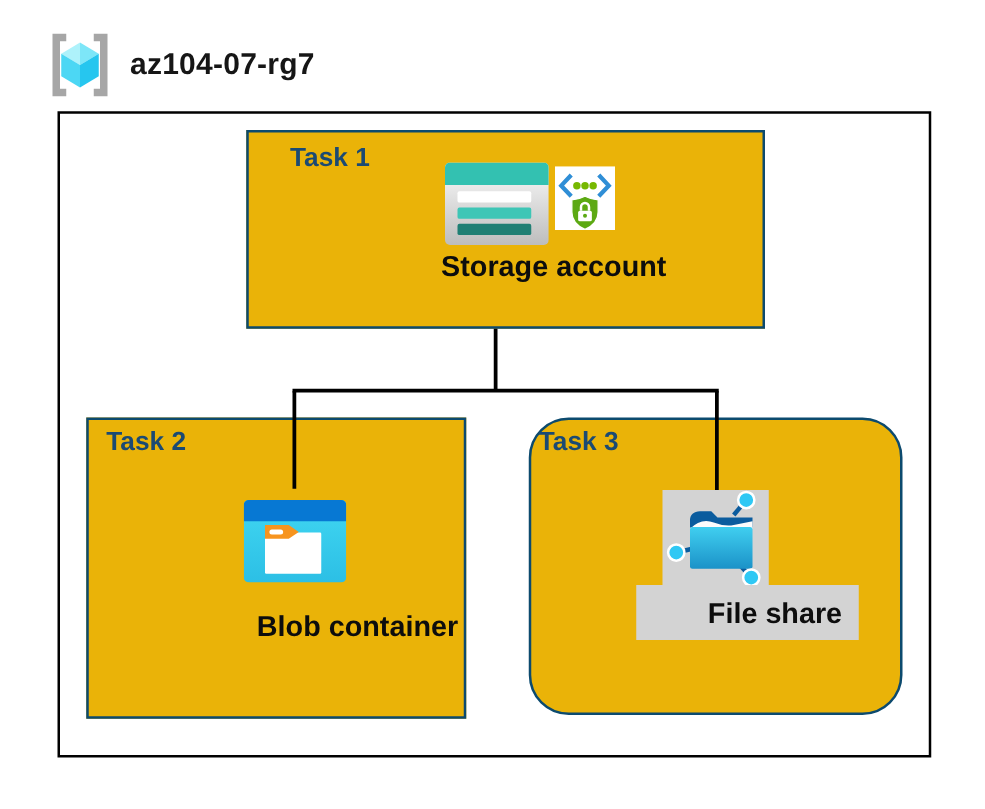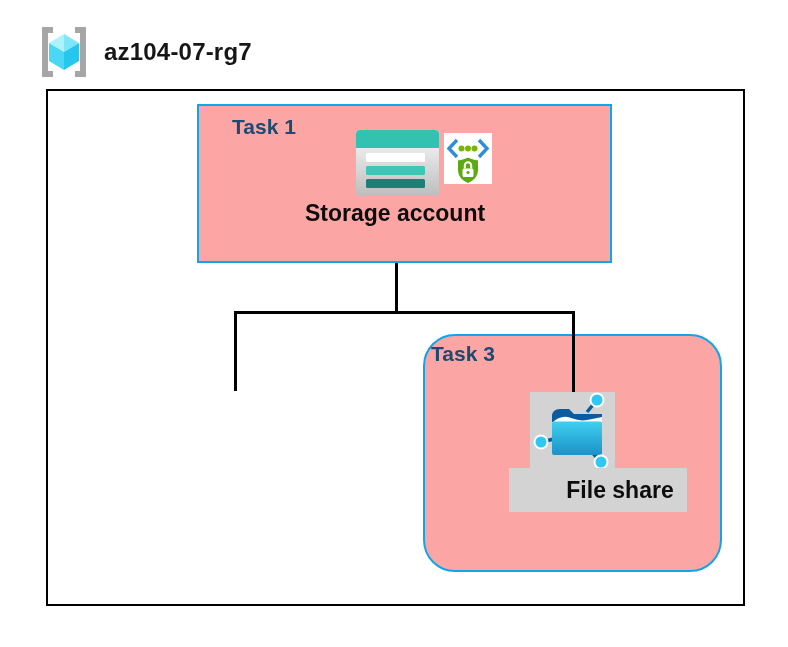--- a/index.html
+++ b/index.html
@@ -6,29 +6,29 @@
   body{font-family:"Liberation Sans", sans-serif;}
   #canvas{position:relative;width:788px;height:647px;background:#ffffff;overflow:hidden;}
 
   
   .rg-header{position:absolute;left:0;top:0;width:788px;height:88px;border-radius:15px;}
   .rg-icon{position:absolute;left:36px;top:24px;width:56px;height:56px;}
   .rg-title{position:absolute;left:104px;top:38px;font-size:24px;font-weight:bold;color:#161616;line-height:28px;letter-spacing:0.2px;}
 
   
   .outer-box{position:absolute;left:46px;top:89px;width:699px;height:517px;border:2px solid #000;box-sizing:border-box;background:#ffffff;}
-  .task-box{position:absolute;border:2px solid #0ea5e9;box-sizing:border-box;background:#fca5a5;}
+  .task-box{position:absolute;border:2px solid #0c4a6e;box-sizing:border-box;background:#eab308;}
   #task1{left:197px;top:104px;width:415px;height:159px;}
   #task2{left:69px;top:334px;width:304px;height:241px;}
   #task3{left:423px;top:334px;width:299px;height:238px;border-radius:32px;}
   .task-label{position:absolute;font-size:21px;font-weight:bold;color:#1b4a73;line-height:24px;}
   #task1 .task-label{left:33px;top:9px;}
   #task2 .task-label{left:14px;top:6px;}
   #task3 .task-label{left:6px;top:6px;}
-  .resource-label{position:absolute;font-size:23px;font-weight:bold;color:#0d0d0d;text-align:center;line-height:26px;}
+  .resource-label{position:absolute;font-size:23px;font-weight:bold;color:#0d0d0d;text-align:center;line-height:26px;margin-left:48px;}
   #task1 .resource-label{left:0;top:94px;width:392px;}
   #task2 .resource-label{left:37px;top:152px;width:260px;}
 
   
   .storage-icon{position:absolute;left:157px;top:24px;width:83px;height:66px;}
   .secure-icon{position:absolute;left:245px;top:27px;width:48px;height:51px;}
   .blob-icon{position:absolute;left:124px;top:64px;width:82px;height:66px;}
   .fileshare-bg{position:absolute;left:105px;top:56px;width:85px;height:76px;background:#d3d3d3;}
   .fileshare-bg svg{position:absolute;left:0;top:0;}
   .fileshare-chip{position:absolute;left:84px;top:132px;width:178px;height:44px;background:#d3d3d3;display:flex;align-items:center;justify-content:center;}
@@ -83,20 +83,37 @@
       <circle cx="24" cy="15.5" r="3" fill="#76b800"></circle>
       <circle cx="30.5" cy="15.5" r="3" fill="#76b800"></circle>
       <path d="M24,24 c3.5,1.8 7,2.7 10.5,2.9 v9.6 c0,7.2 -4.5,11.2 -10.5,14 c-6,-2.8 -10.5,-6.8 -10.5,-14 v-9.6 c3.5,-0.2 7,-1.1 10.5,-2.9 z" fill="#5ca913" stroke="#ffffff" stroke-width="1"></path>
       <path d="M20.8,35.5 v-3 a3.2,3.2 0 0 1 6.4,0 v3" fill="none" stroke="#ffffff" stroke-width="2"></path>
       <rect x="18.5" y="35.5" width="11" height="8.5" rx="1.5" fill="#ffffff"></rect>
       <circle cx="24" cy="39.5" r="1.6" fill="#5ca913"></circle>
     </svg>
     <div class="resource-label">Storage account</div>
   </div>
 
+  <div class="task-box" id="task2">
+    <div class="task-label">Task 2</div>
+    <svg class="blob-icon" viewBox="0 0 82 66" aria-hidden="true">
+      <defs>
+        <linearGradient id="bg2" x1="0" y1="0" x2="0" y2="1">
+          <stop offset="0" stop-color="#41d7f2"></stop>
+            <stop offset="1" stop-color="#2cbfe5"></stop>
+        </linearGradient>
+      </defs>
+      <rect width="82" height="66" rx="4" fill="url(#bg2)"></rect>
+      <path d="M0,17 V4 a4,4 0 0 1 4,-4 h74 a4,4 0 0 1 4,4 v13 z" fill="#0778d3"></path>
+      <rect x="17" y="26" width="45" height="33" rx="1" fill="#ffffff"></rect>
+      <path d="M17,20 h19 l8,5.5 -8,5.5 h-19 z" fill="#f7941e"></path>
+      <rect x="20.5" y="23.5" width="11" height="4" rx="2" fill="#ffffff"></rect>
+    </svg>
+    <div class="resource-label">Blob container</div>
+  </div>
 
   <div class="task-box" id="task3">
     <div class="task-label">Task 3</div>
     <div class="fileshare-bg">
       <svg width="85" height="76" viewBox="0 0 85 76" aria-hidden="true">
         <defs>
           <linearGradient id="fs" x1="0" y1="0" x2="0" y2="1">
             <stop offset="0" stop-color="#40cff0"></stop>
               <stop offset="1" stop-color="#1b92c8"></stop>
           </linearGradient>

